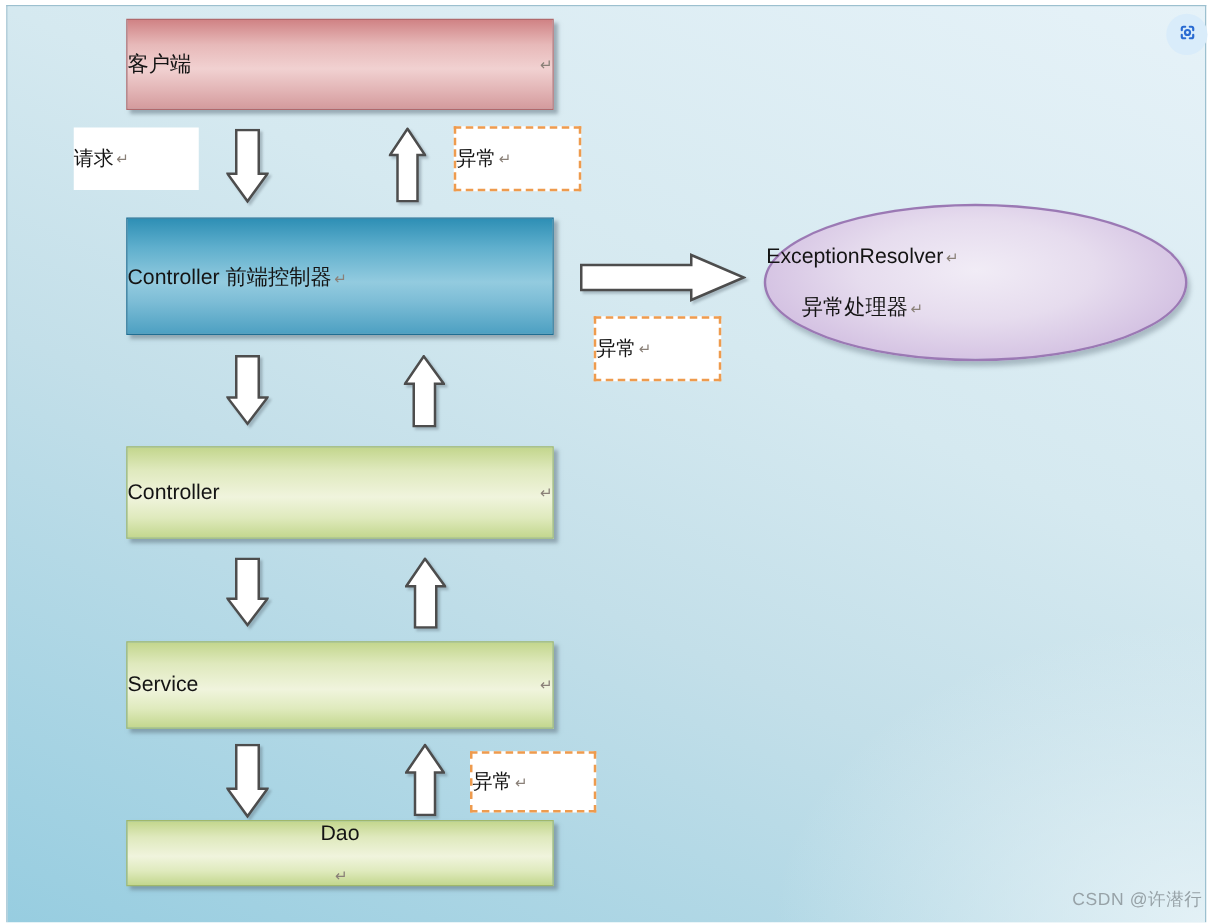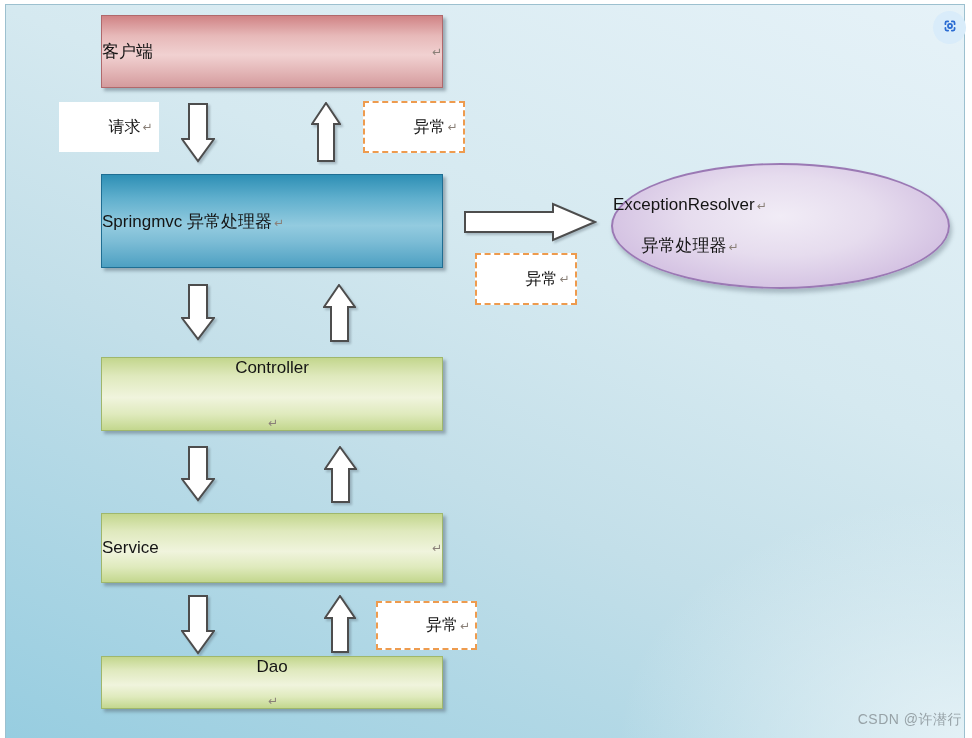--- a/index.html
+++ b/index.html
@@ -36,22 +36,22 @@
   }
   .node.ellipse{
     border-radius:50%;
     background:radial-gradient(ellipse at 50% 42%, #f1ecf6 0%, #e6dcee 40%, #d2bfe1 78%, #c7b0d8 100%);
     border:2px solid #9b79b4;
     box-shadow:2px 4px 4px rgba(92,110,122,.4);
   }
   .stack{display:flex;flex-direction:column;gap:13px;align-items:center;}
   .cr{font-size:12px;color:#8a8078;margin-left:2px;}
   .lbl{
-    position:absolute;display:flex;align-items:center;justify-content:center;
-    box-sizing:border-box;background:#ffffff;color:#141414;font-size:16px;padding-left:43px;
+    position:absolute;display:flex;align-items:center;justify-content:flex-start;
+    box-sizing:border-box;background:#ffffff;color:#141414;font-size:16px;
   }
   .lbl.dashed{border:2px dashed #ee9b4e;}
   .arrow{position:absolute;filter:drop-shadow(2px 2px 1px rgba(80,95,105,.35));}
   .arrow svg{display:block;}
   .watermark{
     position:absolute;right:10px;top:711px;font-size:14px;color:#97a2a7;
     letter-spacing:.5px;
   }
   .scan-btn{
     position:absolute;left:933px;top:11px;width:33px;height:33px;border-radius:50%;
@@ -85,21 +85,21 @@
     </svg>
 </div>
 
 <div class="lbl dashed" style="left:363px;top:101px;width:102px;height:52px;">
   <span>异常</span>
     <span class="cr">↵</span>
 </div>
 
 <div class="node blue" style="left:101px;top:174px;width:342px;height:94px;">
   <div class="stack">
-    <div><span>Springmvc 异常处理器</span><span class="cr">↵</span></div>
+    <div><span>Controller 前端控制器</span><span class="cr">↵</span></div>
   </div>
 </div>
 
 <div class="arrow" style="left:464px;top:202px;">
   <svg width="133" height="40" viewBox="0 0 133 40" preserveAspectRatio="none">
       <polygon points="1,10 89,10 89,2 131,20 89,38 89,30 1,30" fill="#ffffff" stroke="#4d4d4d" stroke-width="2"></polygon>
     </svg>
 </div>
 
 <div class="node ellipse" style="left:611px;top:163px;width:339px;height:126px;">
@@ -118,21 +118,21 @@
   <svg width="34" height="57" viewBox="0 0 34 57" preserveAspectRatio="none">
       <polygon points="8,1 26,1 26,34 33,34 17,55 1,34 8,34" fill="#ffffff" stroke="#4d4d4d" stroke-width="2"></polygon>
     </svg>
 </div>
 <div class="arrow" style="left:323px;top:284px;">
   <svg width="33" height="58" viewBox="0 0 33 58" preserveAspectRatio="none">
       <polygon points="16,1 32,23 25,23 25,57 8,57 8,23 1,23" fill="#ffffff" stroke="#4d4d4d" stroke-width="2"></polygon>
     </svg>
 </div>
 
-<div class="node green" style="left:101px;top:357px;width:342px;height:74px;flex-direction:column;">
+<div class="node green" style="left:101px;top:357px;width:342px;height:74px;">
   <span>Controller</span>
     <span class="cr">↵</span>
 </div>
 
 <div class="arrow" style="left:181px;top:446px;">
   <svg width="34" height="56" viewBox="0 0 34 56" preserveAspectRatio="none">
       <polygon points="8,1 26,1 26,33 33,33 17,54 1,33 8,33" fill="#ffffff" stroke="#4d4d4d" stroke-width="2"></polygon>
     </svg>
 </div>
 <div class="arrow" style="left:324px;top:446px;">

